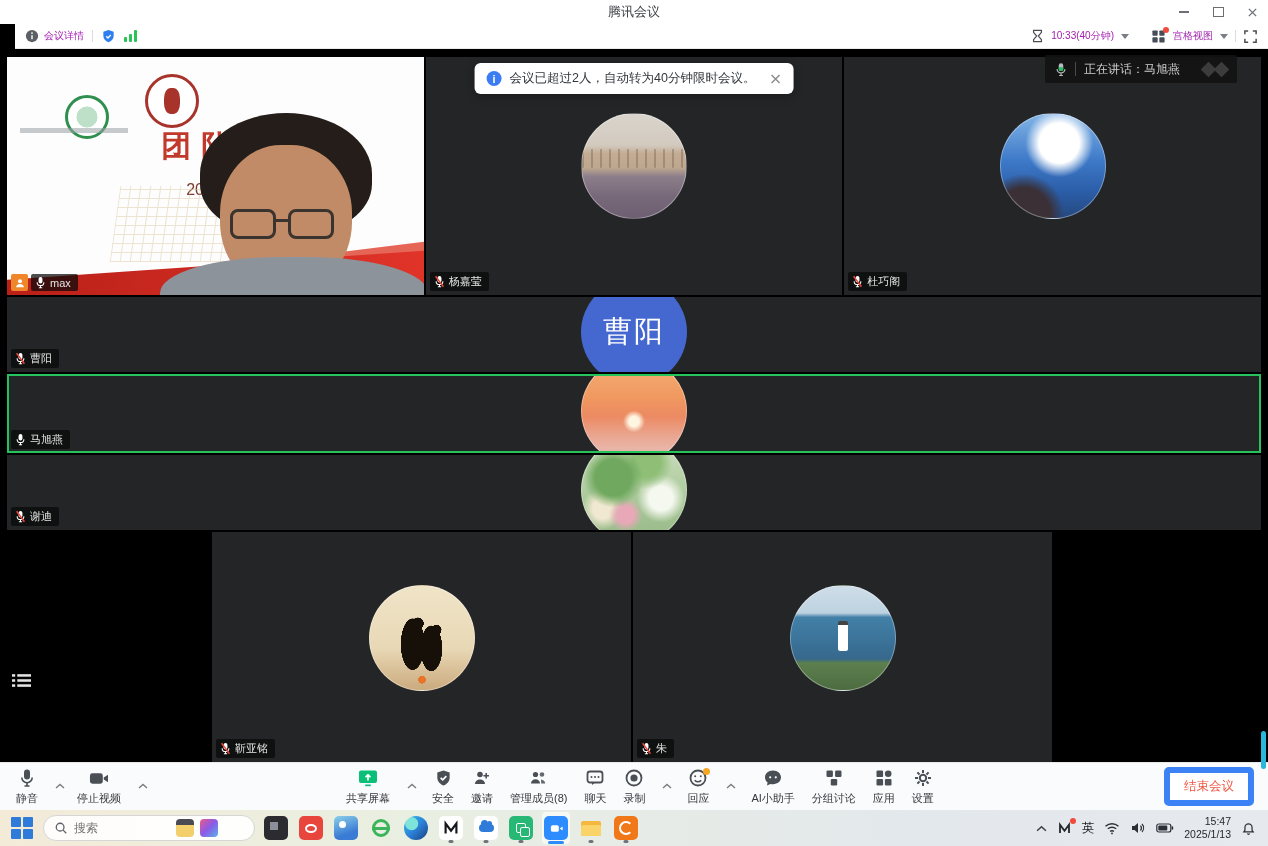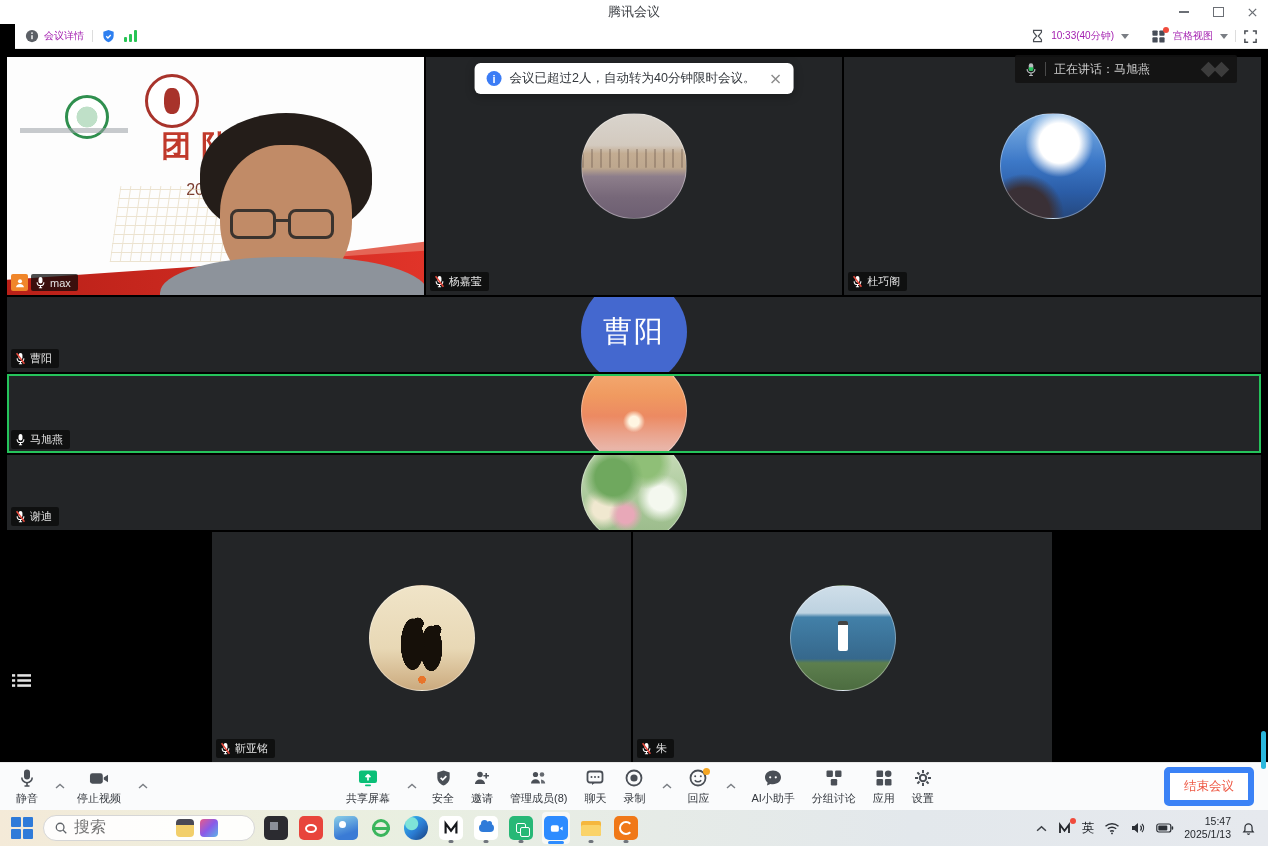--- a/index.html
+++ b/index.html
@@ -107,21 +107,21 @@
   .p-body { position:absolute; left:-12px; bottom:-34px; width:268px; height:80px; background:#8d939b;
     border-radius:45% 45% 0 0; }
 
   
   .banner { position:absolute; top:14px; left:50%; transform:translateX(-50%); background:#fff;
     border-radius:6px; box-shadow:0 2px 10px rgba(0,0,0,.3); display:flex; align-items:center;
     gap:8px; padding:7px 12px; font-size:12.5px; color:#33373c; z-index:20; white-space:nowrap; }
   .binfo { width:15px; height:15px; border-radius:50%; background:#3b7cf5; color:#fff; font-size:11px;
     display:flex; align-items:center; justify-content:center; font-weight:700; }
   .speakbox { position:absolute; top:6px; right:31px; height:28px; background:rgba(18,18,18,.88);
-    border-radius:2px; display:flex; align-items:center; gap:8px; padding:0 10px; z-index:19; width:222px; }
+    border-radius:2px; display:flex; align-items:center; gap:8px; padding:0 10px; z-index:19; width:192px; }
   .speakbox .txt { color:#cfcfcf; font-size:12px; white-space:nowrap; }
   .spk-div { width:1px; height:14px; background:#4a4a4a; }
   .wm { margin-left:auto; display:flex; gap:2px; opacity:.3; }
   .wm i { width:11px; height:11px; background:#9a9a9a; transform:rotate(45deg); display:block; }
   .list-overlay { position:absolute; left:12px; top:624px; z-index:15; cursor:pointer; }
   .scrollthumb { position:absolute; right:2px; top:682px; width:5px; height:38px; border-radius:3px;
     background:#2ab7dd; z-index:30; }
 
   
   .toolbar { position:absolute; top:762px; left:0; right:0; height:48px; background:#fafbfc;
@@ -145,22 +145,22 @@
   .tb-ic { position:relative; width:28px; height:32px; display:flex; align-items:center; justify-content:center; cursor:pointer; }
   .run::after { content:""; position:absolute; bottom:1px; left:50%; transform:translateX(-50%);
     width:5px; height:3px; border-radius:2px; background:#70757c; }
   .tb-active { background:rgba(255,255,255,.65); border-radius:4px; }
   .tb-active::after { content:""; position:absolute; bottom:0px; left:50%; transform:translateX(-50%);
     width:16px; height:3px; border-radius:2px; background:#2d8cff; }
   .start { display:grid; grid-template-columns:10px 10px; grid-template-rows:10px 10px; gap:2px; }
   .start i { background:#2f7bd9; border-radius:1px; }
   .pill { width:212px; height:26px; border-radius:13px; background:rgba(255,255,255,.9); border:1px solid #d6d6d6;
     display:flex; align-items:center; gap:6px; padding:0 5px 0 10px; color:#5f6368; }
-  .pill input { border:none; outline:none; background:transparent; font-size:16px; width:96px; color:#444;
-    font-family:Liberation Mono, monospace; }
+  .pill input { border:none; outline:none; background:transparent; font-size:12px; width:96px; color:#444;
+    font-family:Liberation Sans, sans-serif; }
   .mini { width:18px; height:18px; border-radius:4px; }
   .mini-clap { background:linear-gradient(180deg,#4a4a55 0 32%,#f2cf6a 32%); }
   .mini-photos { background:linear-gradient(135deg,#e85a8a 0%,#8a5ae8 50%,#5ab4e8 100%); }
   .appico { width:24px; height:24px; border-radius:5px; position:relative; }
   .ps { background:#2b2b30; } .ps::after { content:""; position:absolute; inset:6px 10px 10px 6px; background:#8a8f99; }
   .huawei { background:#e8453c; display:flex; align-items:center; justify-content:center; }
   .huawei i { width:12px; height:9px; border:2px solid #fff; border-radius:50%; display:block; }
   .gallery { background:linear-gradient(160deg,#8cd0e8 0%,#3a7bd5 70%); }
   .gallery::after { content:""; position:absolute; left:5px; top:5px; width:7px; height:7px; border-radius:50%; background:#fff; }
   .iebrow { background:transparent; display:flex; align-items:center; justify-content:center; }

